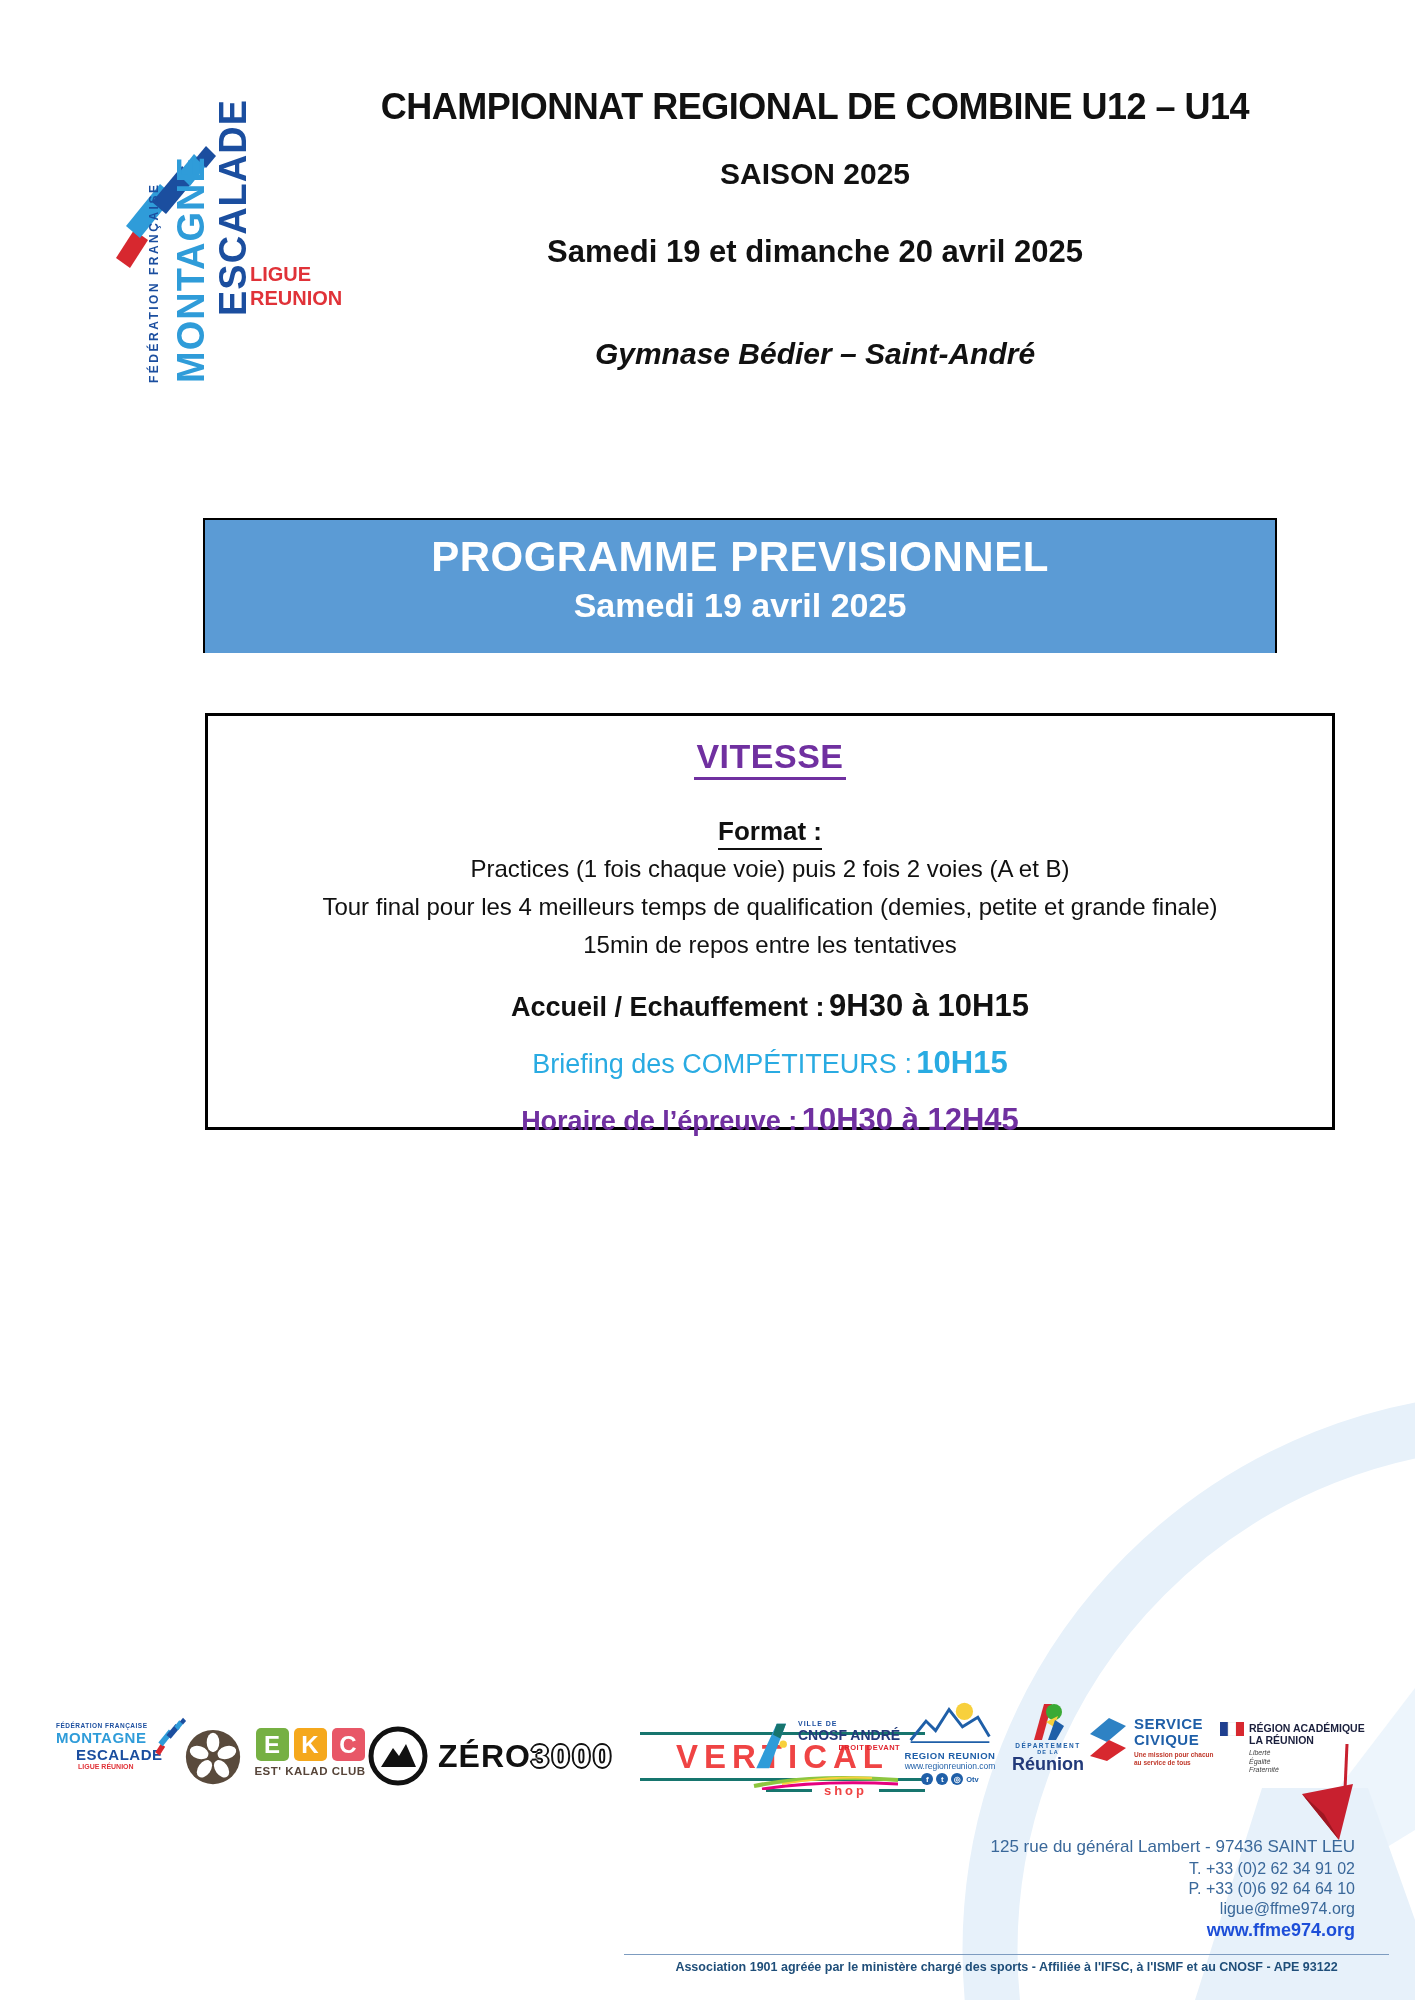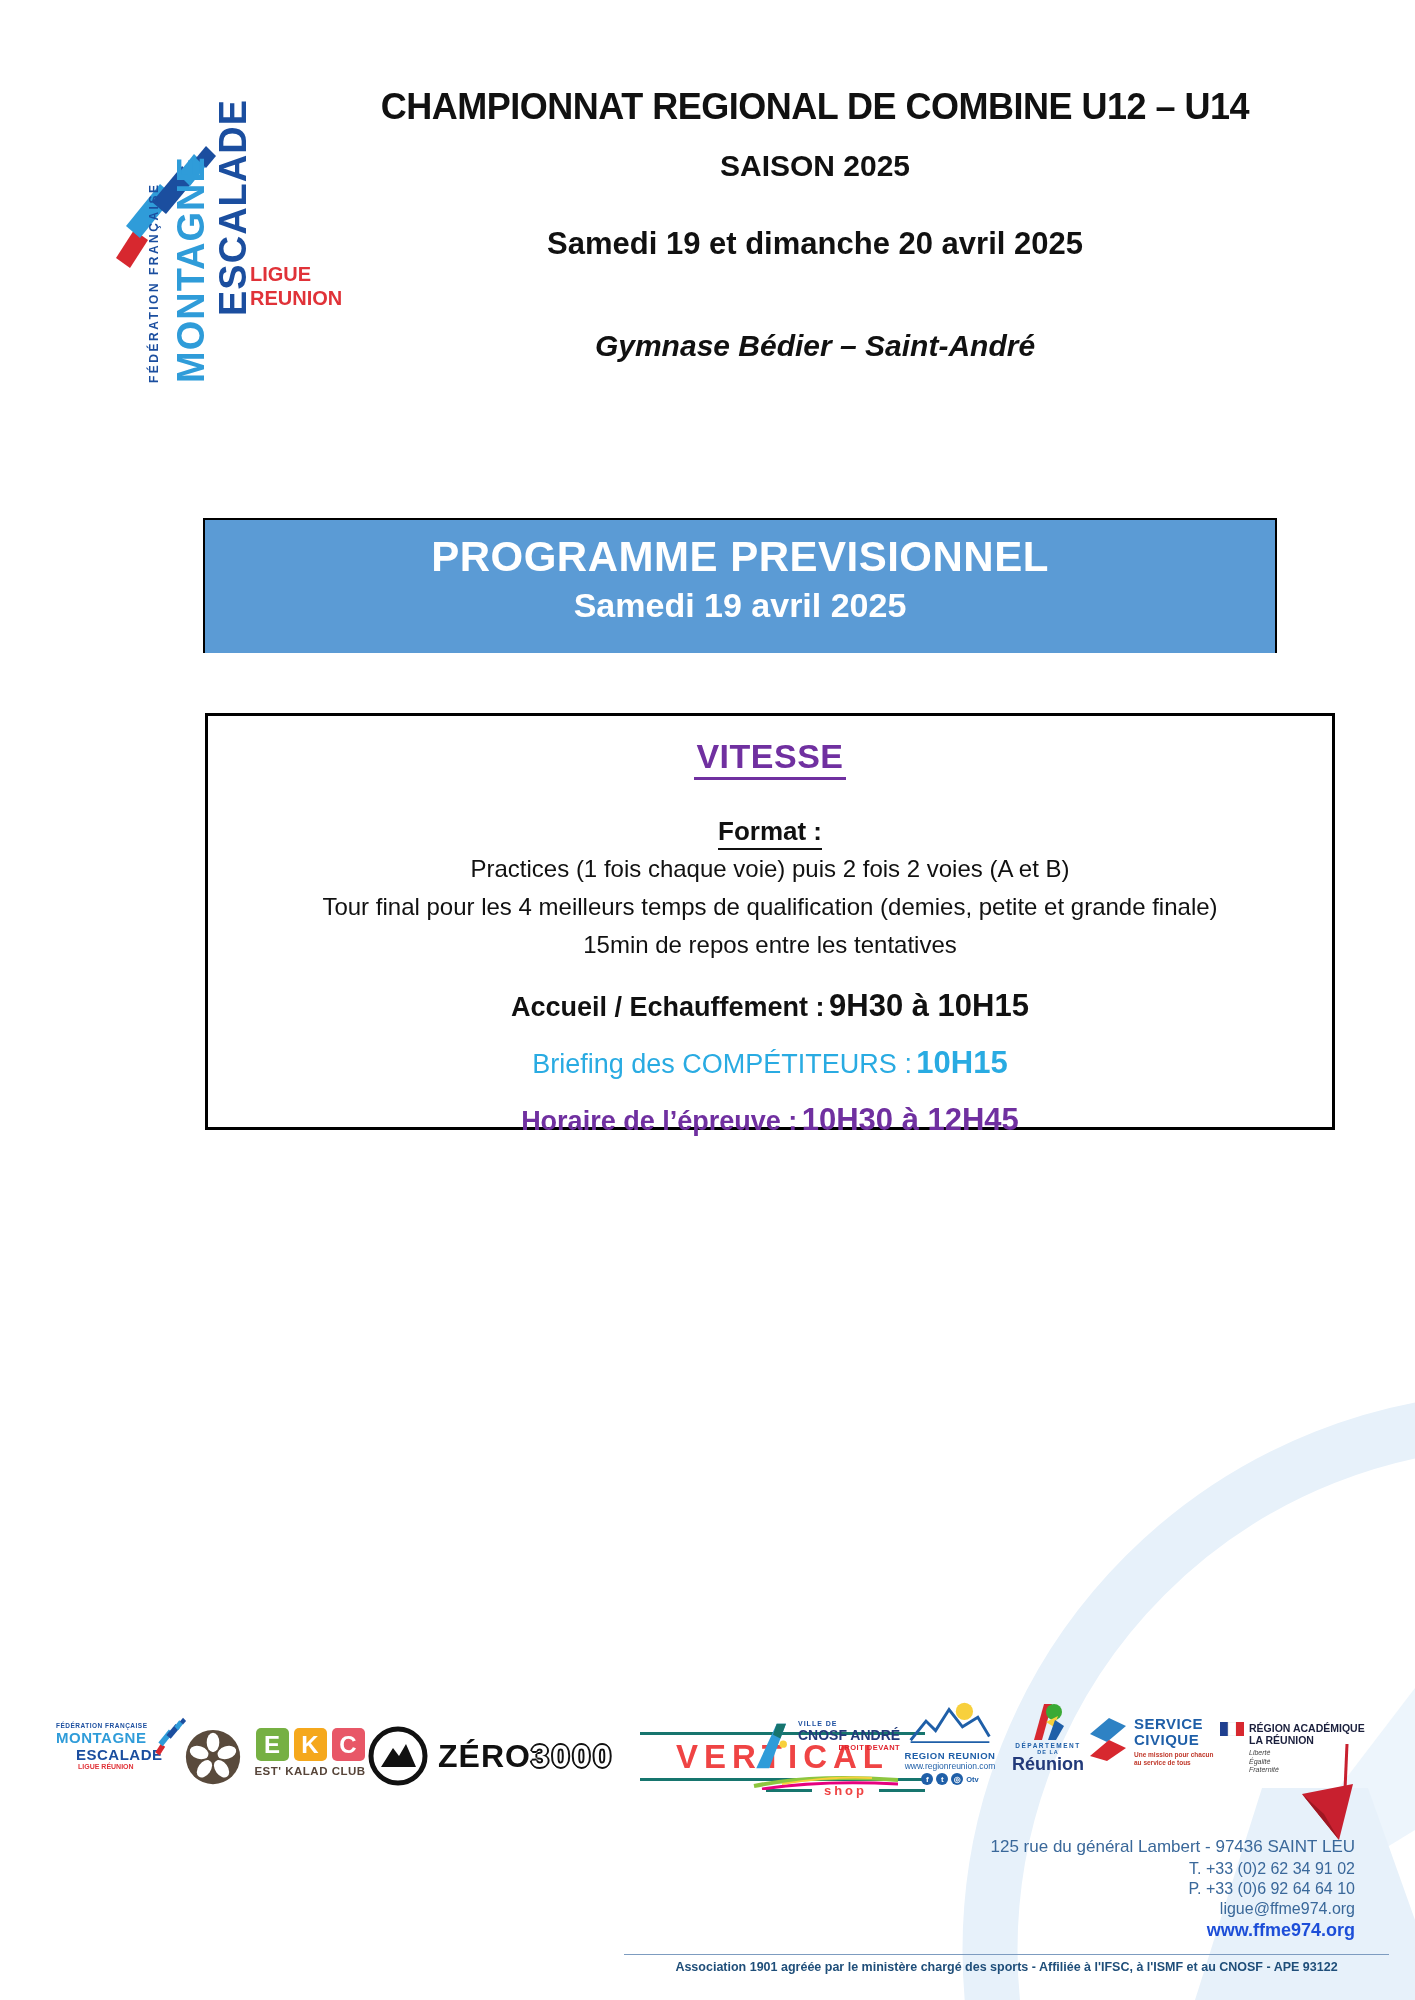--- a/index.html
+++ b/index.html
@@ -14,21 +14,21 @@
   
   .rot { transform:rotate(-90deg); transform-origin:top left; white-space:nowrap; }
   .esc-txt { left:212px; top:316px; font-size:38px; font-weight:800; color:#1b4e9f; letter-spacing:1px; }
   .mon-txt { left:170px; top:383px; font-size:38px; font-weight:800; color:#2f9cd9; letter-spacing:1px; }
   .fed-txt { left:147px; top:383px; font-size:12px; font-weight:600; color:#1b4e9f; letter-spacing:2.5px; }
   .ligue-box { left:250px; top:262px; color:#e03238; font-size:20px; font-weight:800; line-height:24px; }
 
   
   .head-block { left:300px; top:0; width:1030px; text-align:center; color:#111; }
   .doc-title { margin-top:86px; font-size:36px; line-height:42px; font-weight:800; letter-spacing:-0.5px; }
-  .doc-season { margin-top:20px; font-size:30px; line-height:36px; font-weight:600; }
+  .doc-season { margin-top:28px; font-size:30px; line-height:36px; font-weight:600; }
   .doc-dates { margin-top:40px; font-size:31px; line-height:40px; font-weight:600; }
   .doc-venue { margin-top:62px; font-size:30px; line-height:40px; font-weight:700; font-style:italic; }
 
   
   .banner { left:203px; top:518px; width:1074px; height:135px; background:#5b9bd5;
     border:2px solid #000; border-bottom:none; text-align:center; color:#fff; }
   .banner-l1 { margin-top:12px; font-size:42px; line-height:50px; font-weight:800; letter-spacing:0.5px; }
   .banner-l2 { font-size:34px; line-height:46px; font-weight:800; }
 
   

